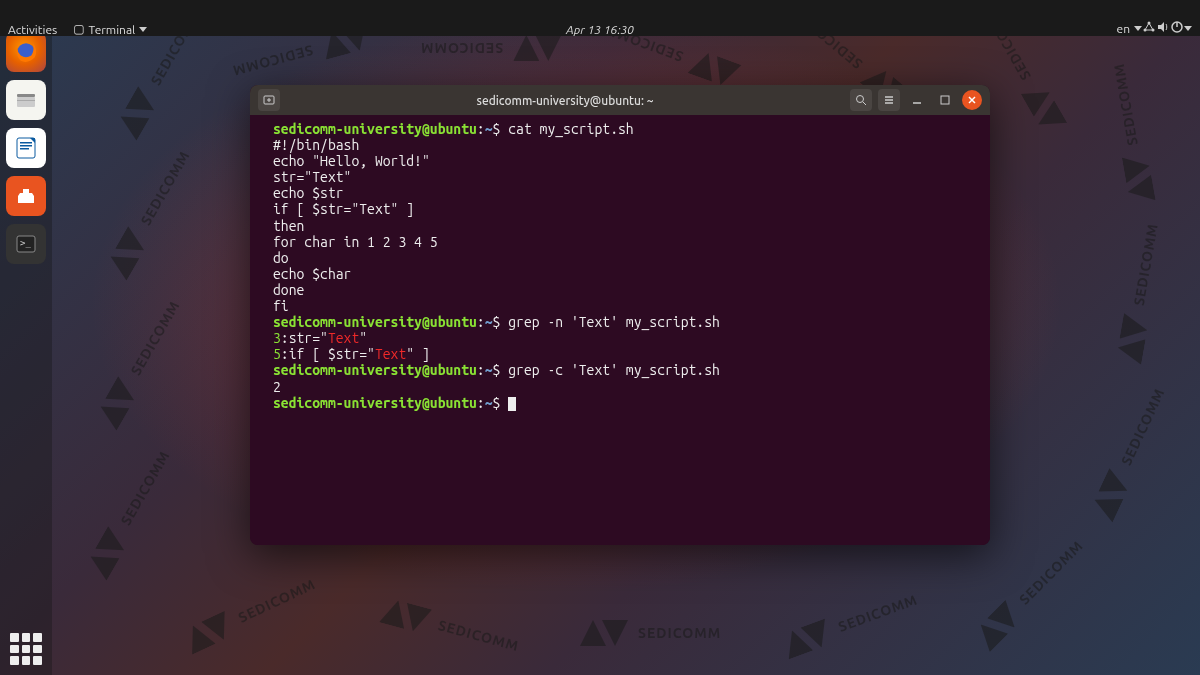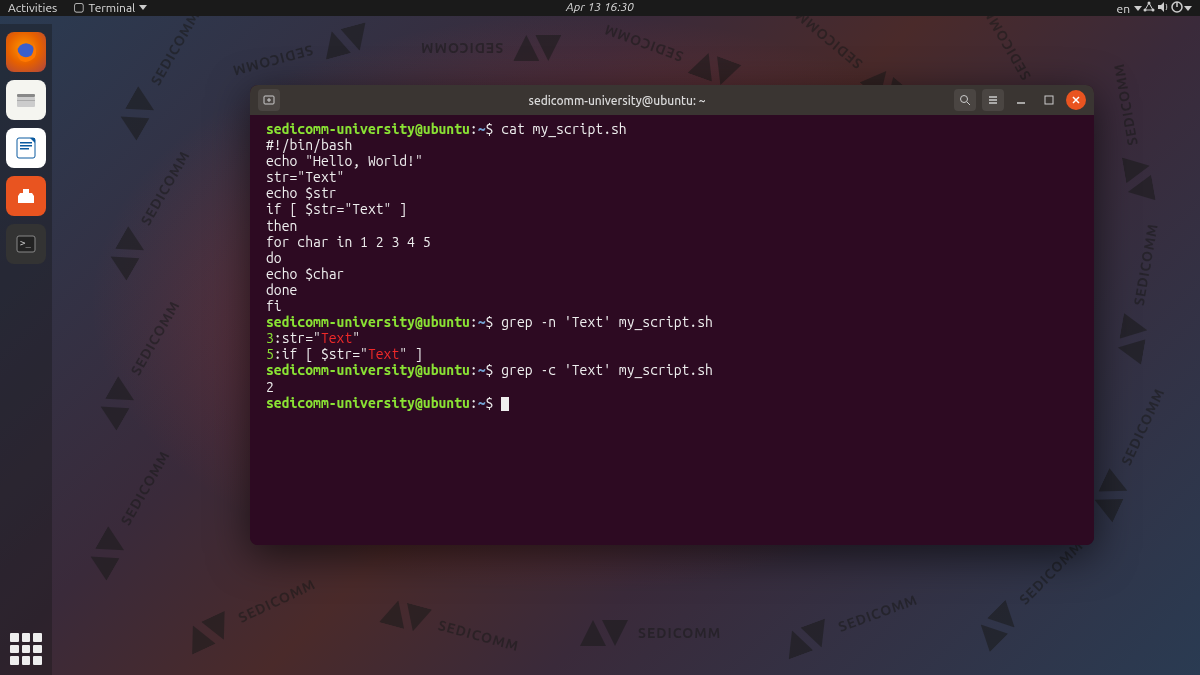--- a/index.html
+++ b/index.html
@@ -17,23 +17,23 @@
     radial-gradient(ellipse at 48% 45%, rgba(220,60,50,0.55) 0%, rgba(220,60,50,0.25) 28%, transparent 55%),
     linear-gradient(135deg, #2a3b52 0%, #3a2a3a 35%, #4a2a2a 50%, #3a2a3a 65%, #2a3b52 100%);
 }
 .wm { position:absolute; display:flex; align-items:center; gap:6px; opacity:0.55; transform-origin:center; }
 .wm .tri { width:26px; height:26px; background:#1a1a1a; clip-path:polygon(50% 0,0 100%,100% 100%); }
 .wm .tri2 { width:26px; height:26px; background:#1a1a1a; clip-path:polygon(50% 100%,0 0,100% 0); margin-left:-10px; }
 .wm .txt { font-weight:700; font-size:14px; color:#1a1a1a; letter-spacing:1px; margin-left:4px; }
 
 
 .topbar {
-  position: absolute; top:0; left:0; right:0; height:16px;
+  position: absolute; top:0; left:0; right:0; height:36px;
   background: #1a1a1a; color:#ddd;
-  display:flex; align-items:flex-start;
+  display:flex; align-items:flex-end;
   font-size:12px; padding:0 8px;
   z-index:10;
 }
 .topbar .left { display:flex; gap:16px; align-items:center; }
 .topbar .center { position:absolute; left:50%; transform:translateX(-50%);font-style:italic; }
 .topbar .right { margin-left:auto; display:flex; gap:0; align-items:center; }
 .topbar .item { display:flex; align-items:center; gap:4px; cursor:pointer; }
 .tri-down { width:0; height:0; border-left:4px solid transparent; border-right:4px solid transparent; border-top:5px solid #ccc; }
 
 
@@ -47,39 +47,39 @@
 .dock .icon {
   width:40px; height:40px; border-radius:8px;
   display:flex; align-items:center; justify-content:center;
   cursor:pointer; font-size:22px;
 }
 .dock .apps-btn { position:absolute; bottom:10px; width:32px; height:32px; display:grid; grid-template-columns:repeat(3,1fr); grid-template-rows:repeat(3,1fr); gap:3px; cursor:pointer; }
 .dock .apps-btn span { background:#eee; border-radius:1px; }
 
 
 .termwin {
-  position:absolute; left:250px; top:85px; width:844px; height:460px;
+  position:absolute; left:250px; top:85px; width:740px; height:460px;
   background:#2d0a22; border-radius:8px;
   box-shadow: 0 10px 40px rgba(0,0,0,0.6);
   z-index:8; overflow:hidden;
   display:flex; flex-direction:column;
 }
 .titlebar {
   height:30px; background:#3a3532;
   display:flex; align-items:center; padding:0 8px;
   color:#ddd; font-size:12px;
 }
 .titlebar .tb-left, .titlebar .tb-right { display:flex; gap:6px; align-items:center; }
 .titlebar .tb-center { flex:1; text-align:center; font-weight:500; }
 .tb-btn { width:22px; height:22px; border-radius:4px; background:#4a4542; display:flex; align-items:center; justify-content:center; cursor:pointer; font-size:12px; }
 .tb-close { width:20px; height:20px; border-radius:50%; background:#e95420; display:flex; align-items:center; justify-content:center; cursor:pointer; color:#fff; font-size:10px; font-weight:bold; }
 .tb-sys { width:22px; height:22px; display:flex; align-items:center; justify-content:center; cursor:pointer; }
 
 .termbody {
-  flex:1; padding:6px 16px;
+  flex:1; padding:6px 23px;
   font-family: "Ubuntu Mono", "Consolas", monospace;
   font-size:14px; line-height:1.15;
   color:#eee; background:#2d0a22;
   white-space:pre;
 }
 .prompt-user { color:#8ae234; font-weight:bold; }
 .prompt-sep { color:#eee; }
 .prompt-path { color:#729fcf; font-weight:bold; }
 .cmd { color:#eee; }
 .grep-line { color:#eee; }

